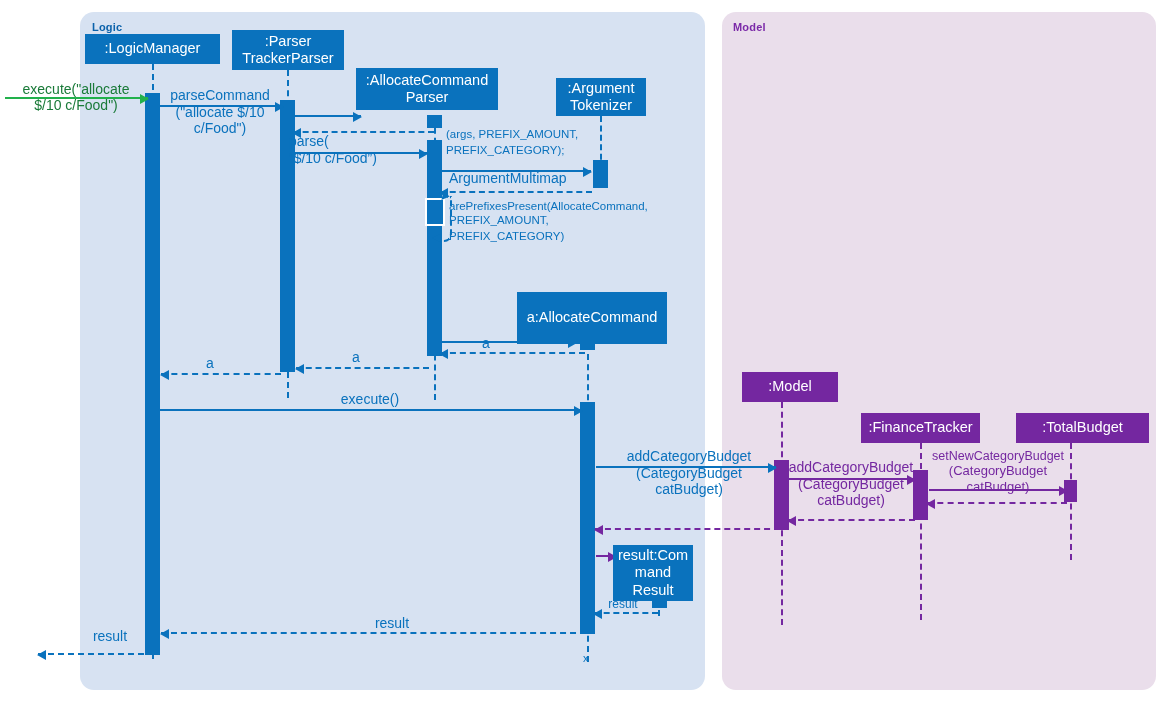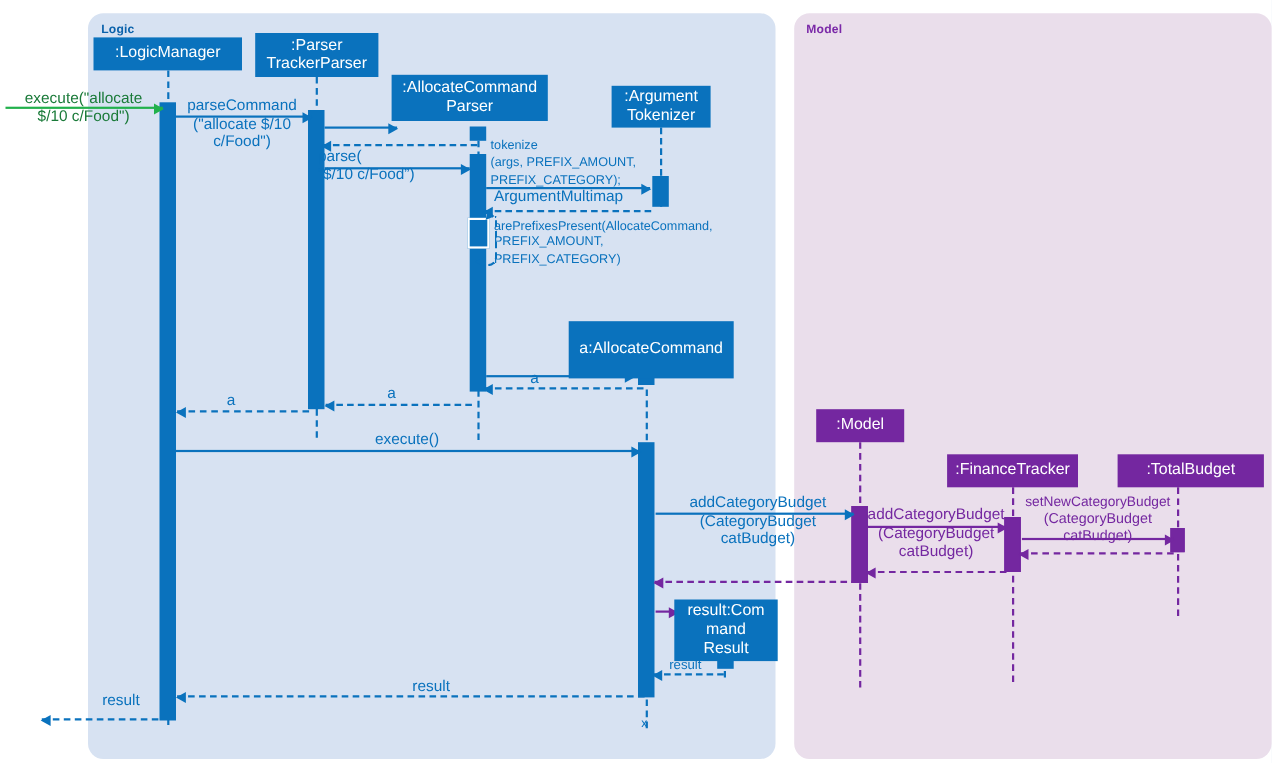--- a/index.html
+++ b/index.html
@@ -121,21 +121,20 @@
 
   <div class="msg solid blue" style="left:295px;top:152px;width:132px;">
     <span class="head r blue"></span>
   </div>
   <div class="mlabel blue" style="left:289px;top:134px;width:138px;text-align:left;">
     <div>parse(</div>
     <div style="margin-top:1px;">“$/10 c/Food”)</div>
   </div>
 
   <div class="mlabel blue small" style="left:446px;top:126px;width:270px;">
-    <div>tokenize</div>
     <div style="margin-top:2px;">(args, PREFIX_AMOUNT,</div>
     <div style="margin-top:2px;">PREFIX_CATEGORY);</div>
   </div>
   <div class="msg solid blue" style="left:442px;top:170px;width:149px;">
     <span class="head r blue"></span>
   </div>
 
   <div class="msg dashed blue" style="left:440px;top:191px;width:152px;">
     <span class="head l blue"></span>
   </div>
@@ -252,27 +251,27 @@
 
   <div class="pbox blue" style="left:556px;top:78px;width:90px;height:38px;flex-direction:column;">
     <span>:Argument</span>
     <span>Tokenizer</span>
   </div>
 
   <div class="pbox blue" style="left:517px;top:292px;width:150px;height:52px;">
     <span>a:AllocateCommand</span>
   </div>
 
-  <div class="pbox blue" style="left:613px;top:545px;width:94px;height:56px;flex-direction:column;">
+  <div class="pbox blue" style="left:613px;top:545px;width:80px;height:56px;flex-direction:column;">
     <span>result:Com</span>
     <span>mand</span>
     <span>Result</span>
   </div>
 
-  <div class="pbox purple" style="left:742px;top:372px;width:80px;height:30px;">
+  <div class="pbox purple" style="left:742px;top:372px;width:96px;height:30px;">
     <span>:Model</span>
   </div>
 
   <div class="pbox purple" style="left:861px;top:413px;width:119px;height:30px;">
     <span>:FinanceTracker</span>
   </div>
 
   <div class="pbox purple" style="left:1016px;top:413px;width:133px;height:30px;">
     <span>:TotalBudget</span>
   </div>

